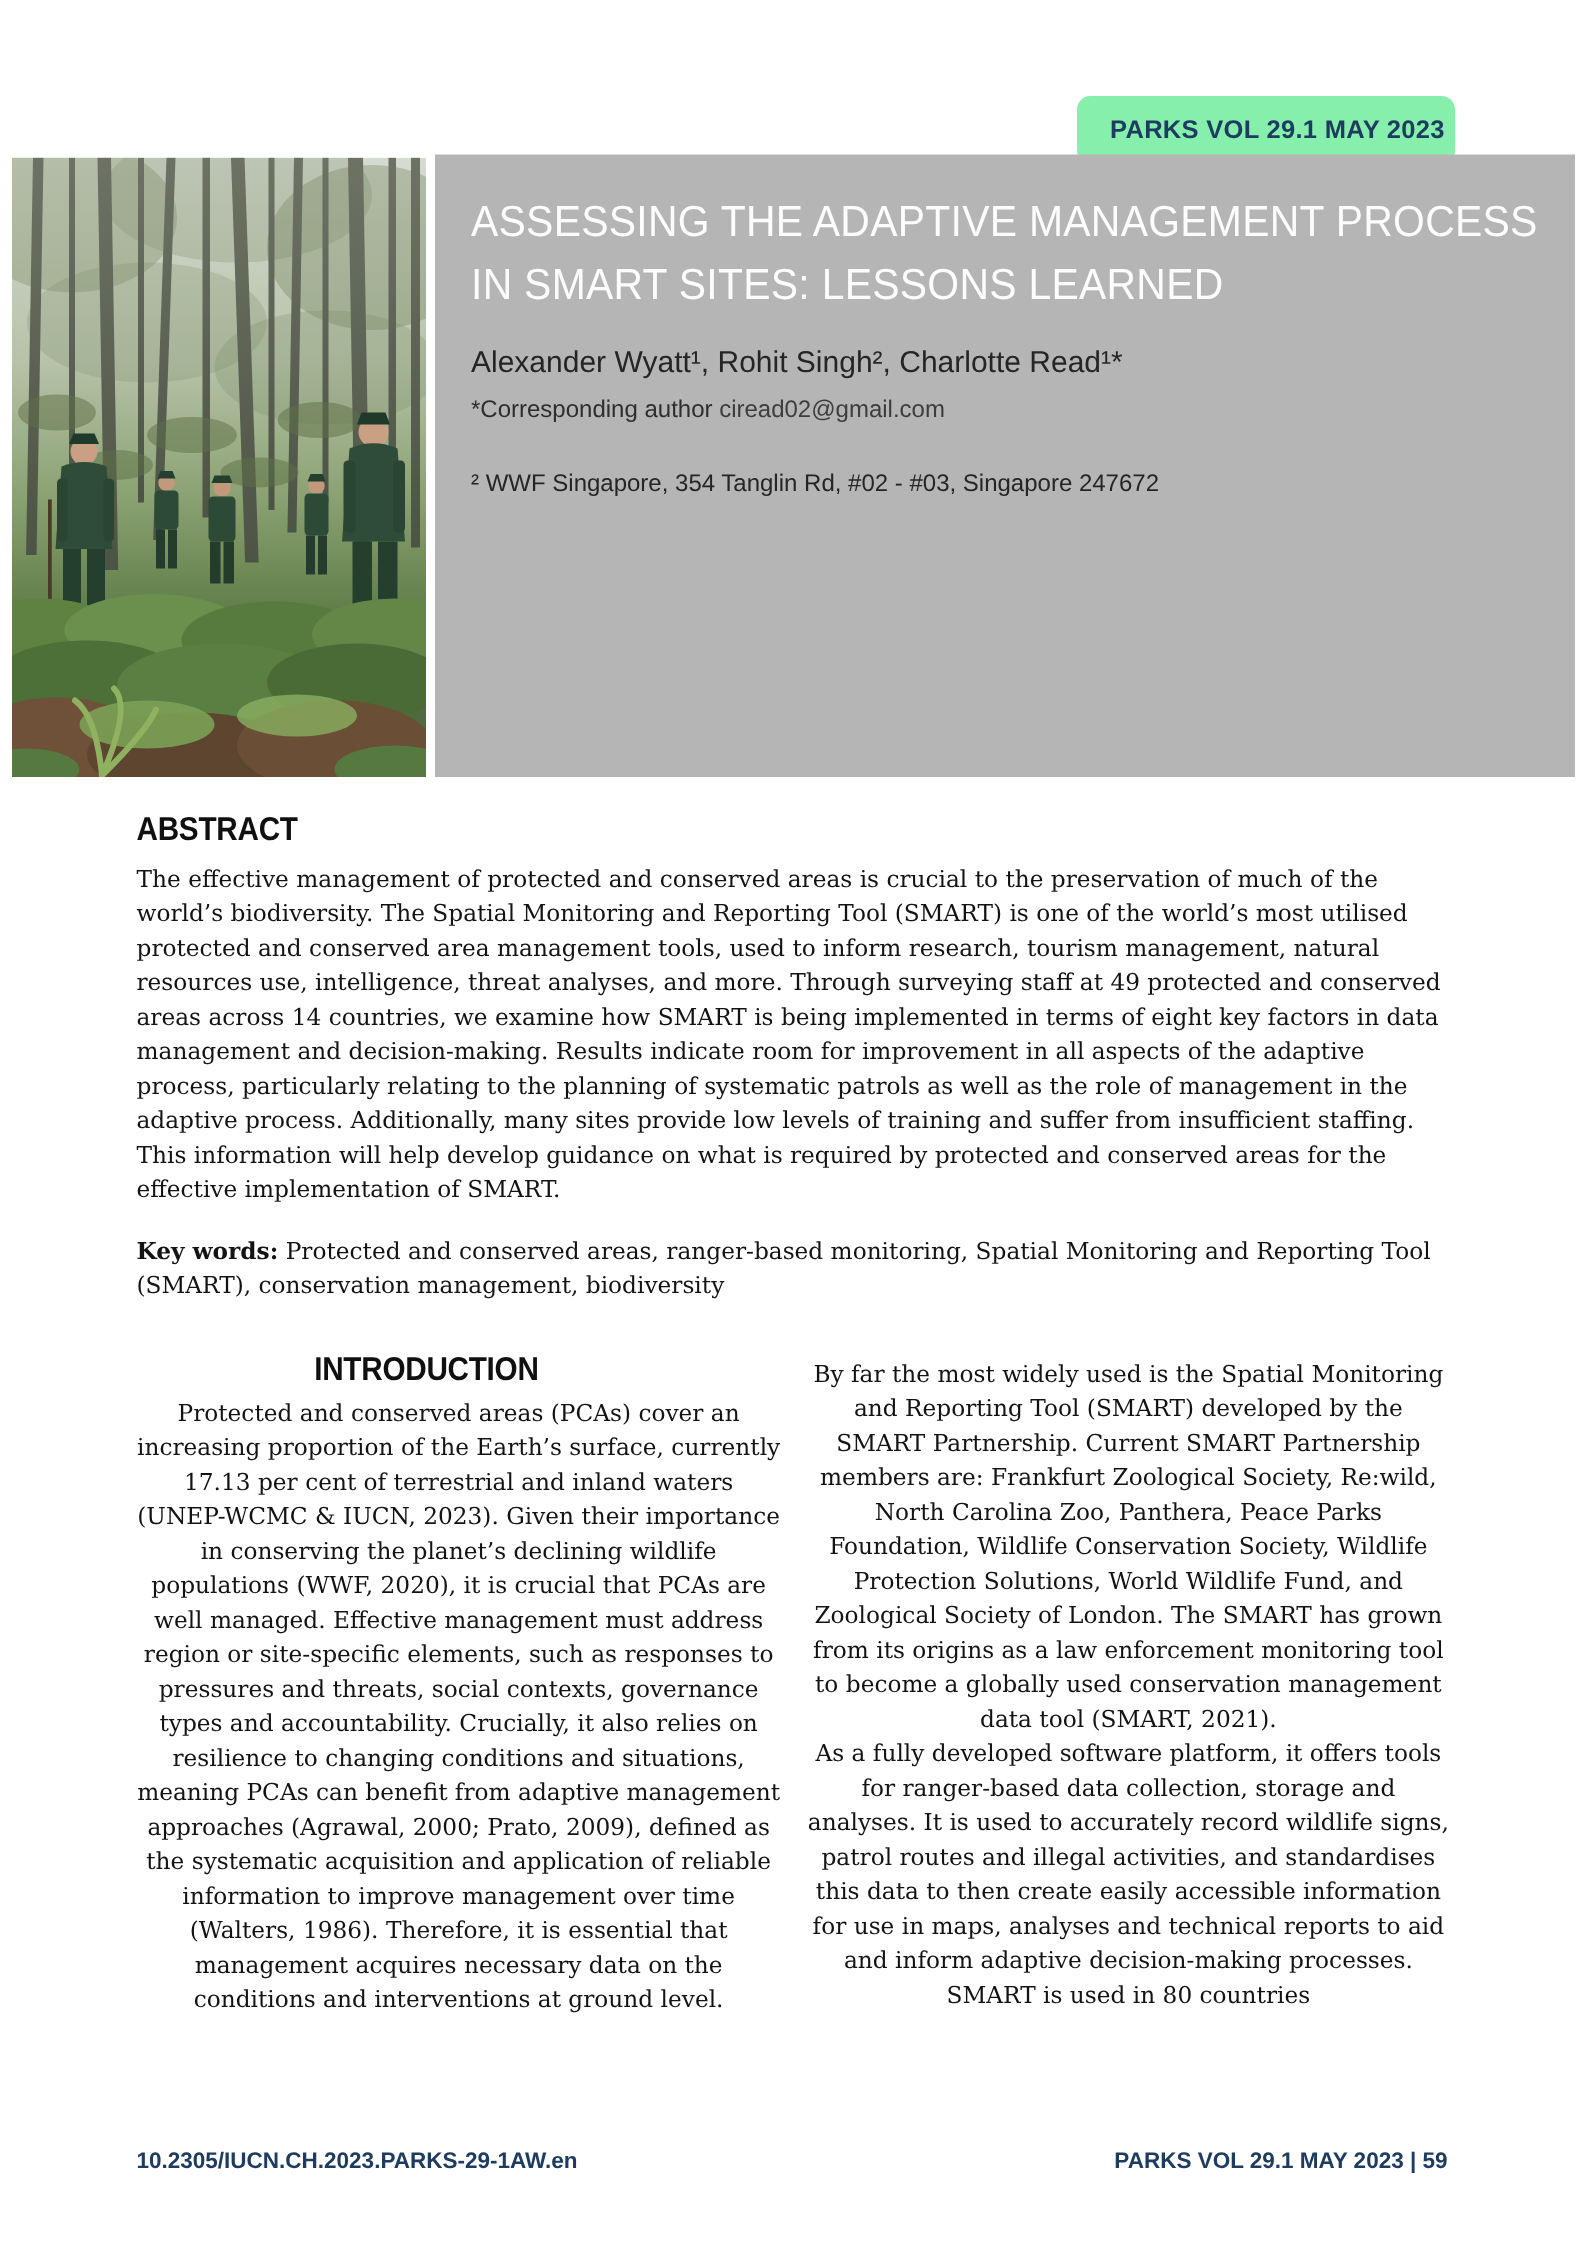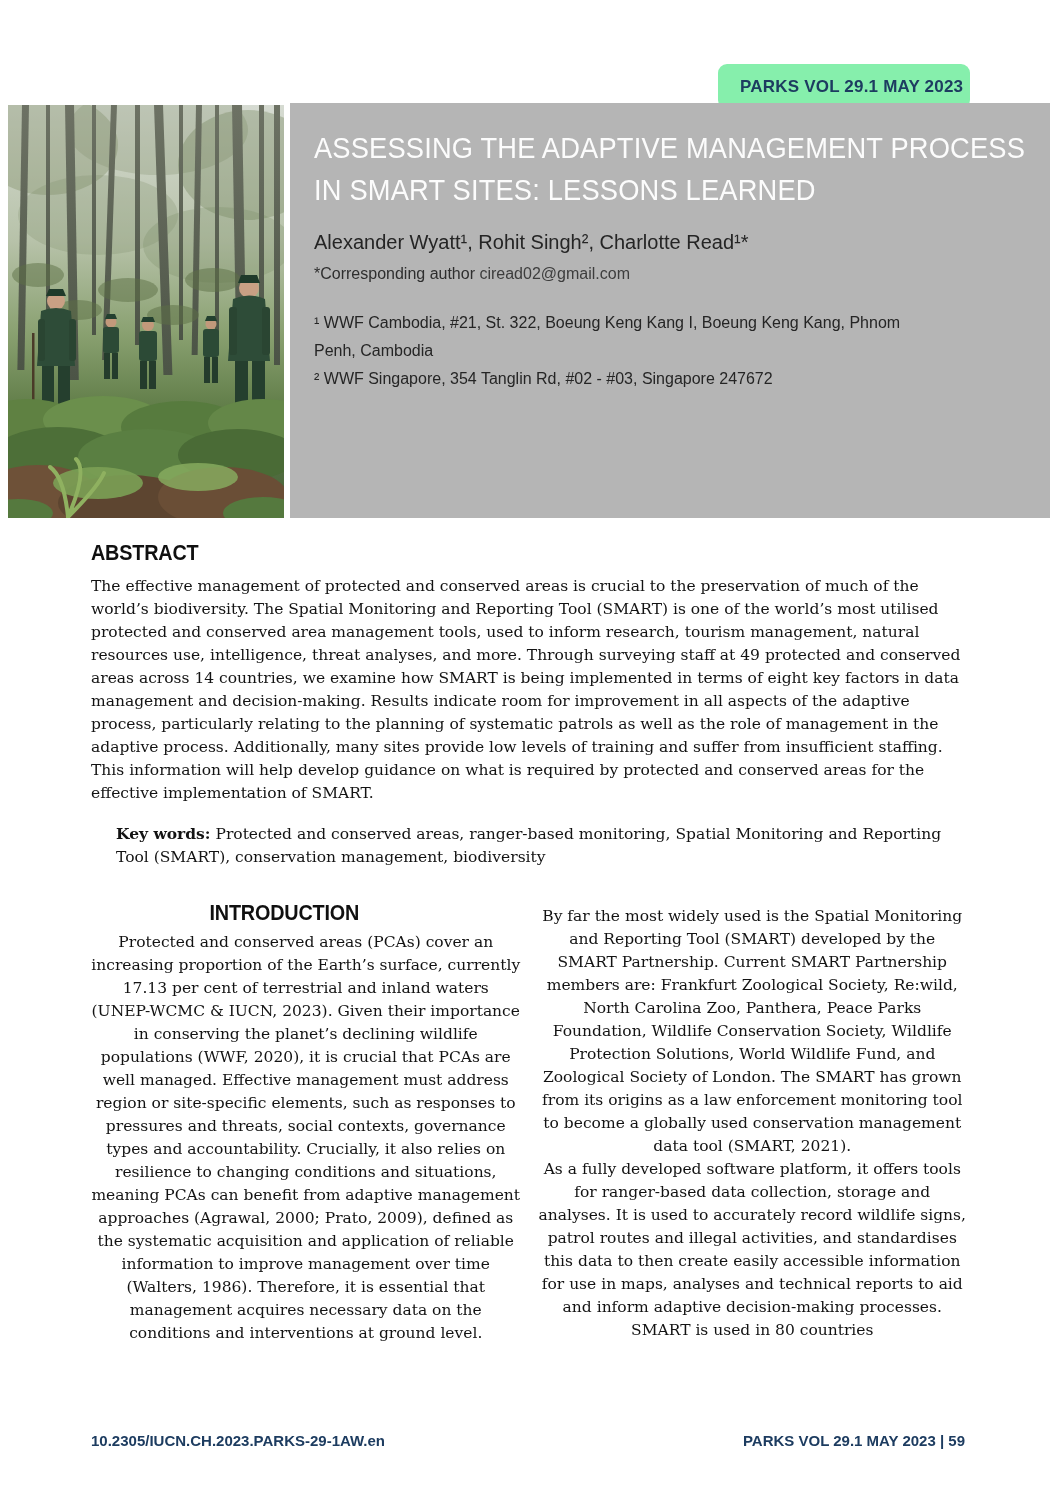--- a/index.html
+++ b/index.html
@@ -85,21 +85,21 @@
     transform-origin: left center;
     white-space: nowrap;
   }
   .serif {
     font-family: "DejaVu Serif", serif;
     font-size: 15.5px;
     line-height: 23px;
     color: #131313;
   }
   .abstract-body { margin-top: 9px; }
-  .keywords { margin-top: 17px; margin-left: 25px; }
+  .keywords { margin-top: 17px; }
   .keywords .kw-label { font-weight: 700; }
   .intro { margin-top: 31px; display: flex; gap: 17px; text-align: center; }
   .col { flex: 1 1 0; min-width: 0; }
   .col-left .section-heading { margin-bottom: 5px; }
   .col-left p + p { margin-top: 23px; }
   .col-right { padding-top: 5px; }
   .col-right p { margin: 0; }
   .footer {
     position: absolute;
     left: 91px; right: 93px; top: 1432px;
@@ -119,21 +119,20 @@
 <div class="header-block">
   <div class="article-title">
     <span class="tline">ASSESSING THE ADAPTIVE MANAGEMENT PROCESS</span>
     <span class="tline">IN SMART SITES: LESSONS LEARNED</span>
   </div>
   <div class="authors">Alexander Wyatt¹, Rohit Singh², Charlotte Read¹*</div>
   <div class="corresponding">
     <span>*Corresponding author </span><span class="email-link">ciread02@gmail.com</span>
   </div>
   <div class="affiliations">
-    <div>¹ WWF Cambodia, #21, St. 322, Boeung Keng Kang I, Boeung Keng Kang, Phnom Penh, Cambodia</div>
     <div>² WWF Singapore, 354 Tanglin Rd, #02 - #03, Singapore 247672</div>
   </div>
 </div>
 
 <div class="photo-frame">
   <svg width="276" height="413" viewBox="0 0 276 413" xmlns="http://www.w3.org/2000/svg">
     <defs>
       <linearGradient id="forestbg" x1="0" y1="0" x2="0" y2="1">
         <stop offset="0" stop-color="#d6dbd2"></stop>
         <stop offset="0.33" stop-color="#b7c2a9"></stop>

